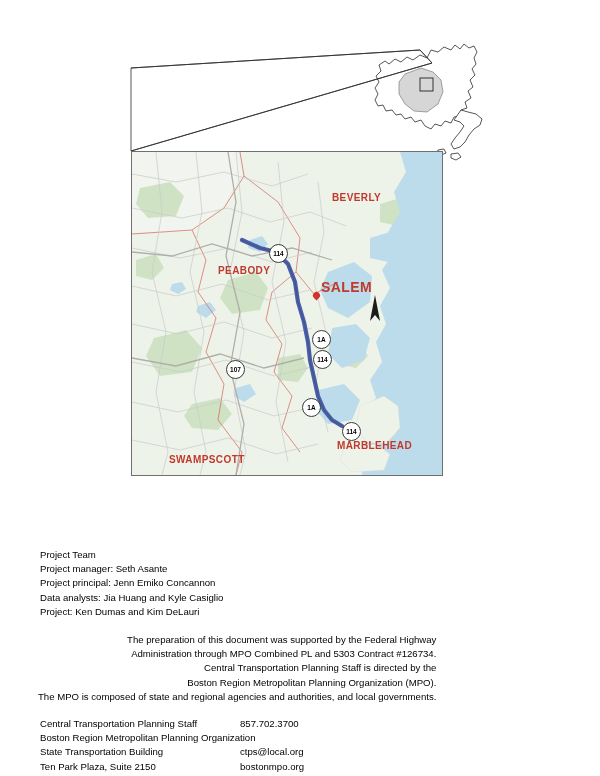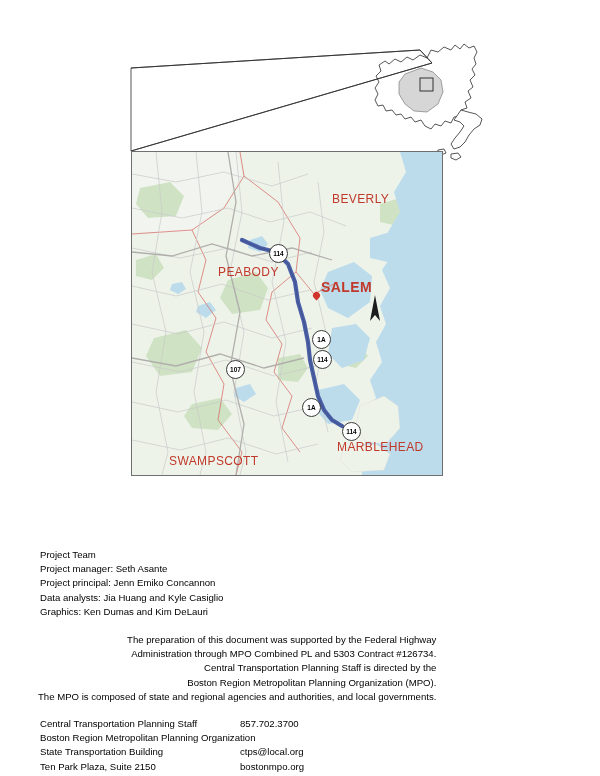--- a/index.html
+++ b/index.html
@@ -50,22 +50,22 @@
   #detail-map svg { display: block; }
 
   .map-label {
     position: absolute;
     font-family: "Liberation Sans", sans-serif;
     letter-spacing: 0.4px;
     white-space: nowrap;
   }
   .label-town {
     color: #c0392b;
-    font-size: 12px;
-    font-weight: normal;
+    font-size: 10px;
+    font-weight: bold;
   }
   .label-city {
     color: #c0392b;
     font-size: 14px;
     font-weight: bold;
   }
 
   
   .shield {
     position: absolute;
@@ -264,21 +264,21 @@
       <path d="M8 0 L13 26 L8 20 L3 26 Z" fill="#1c1c1c"></path>
     </svg>
   </div>
 </div>
 
 <div class="text-block" id="project-team">
   <div>Project Team</div>
   <div>Project manager: Seth Asante</div>
   <div>Project principal: Jenn Emiko Concannon</div>
   <div>Data analysts: Jia Huang and Kyle Casiglio</div>
-  <div>Graphics: Ken Dumas and Kim DeLauri</div>
+  <div>Project: Ken Dumas and Kim DeLauri</div>
 </div>
 
 <div class="text-block" id="funding-note">
   <div>The preparation of this document was supported by the Federal Highway</div>
   <div> Administration through MPO Combined PL and 5303 Contract #126734.</div>
   <div>Central Transportation Planning Staff is directed by the</div>
   <div>Boston Region Metropolitan Planning Organization (MPO).</div>
   <div>The MPO is composed of state and regional agencies and authorities, and local governments.</div>
 </div>
 

